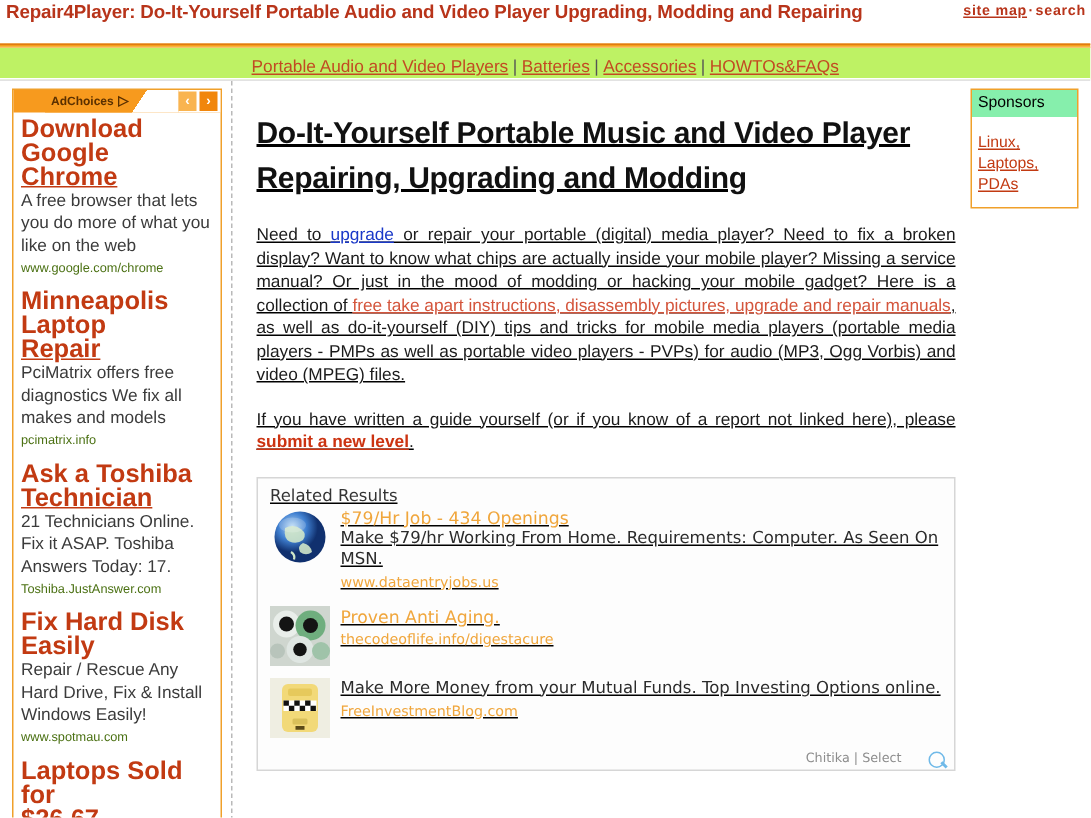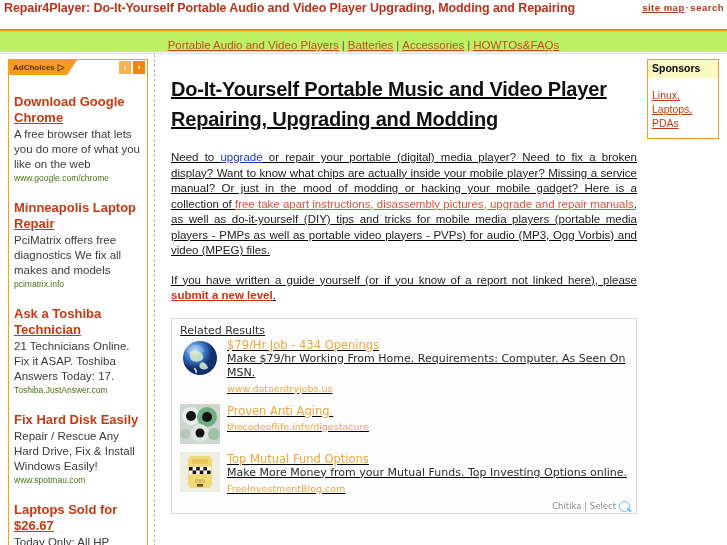--- a/index.html
+++ b/index.html
@@ -110,20 +110,21 @@
   .adchoices-tab {
     height: 15px;
     background: #f79a1e;
     color: #5a3000;
     font-size: 8px;
     font-weight: bold;
     display: flex;
     align-items: center;
     padding: 0 2px 0 4px;
     white-space: nowrap;
+    margin-left: 21px;
   }
   .adchoices-tab .tri {
     display:inline-block;
     margin-left: 3px;
     font-size: 9px;
     line-height: 9px;
   }
   .tab-slant {
     width: 10px; height: 15px;
     background: linear-gradient(to bottom right, #f79a1e 50%, #ffffff 50%);
@@ -137,25 +138,25 @@
     font-size: 9px;
     line-height: 13px;
     text-align: center;
     font-weight: bold;
   }
   .ad-arrow.active { background:#f1860c; }
 
   .ad-body { padding: 3px 5px 6px 5px; }
   .ad-item { margin-bottom: 9px; }
   .ad-title {
-    font-size: 13px;
+    font-size: 17px;
     font-weight: bold;
     color: #c23a12;
     line-height: 16px;
-    margin: 16px 0 1px 0;
+    margin: 0 0 1px 0;
   }
   .ad-title a { color:#c23a12; text-decoration: none; }
   .ad-title a.u { text-decoration: underline; }
   .ad-desc {
     font-size: 11.5px;
     color: #3b3b3b;
     line-height: 15px;
     margin: 0;
   }
   .ad-url {
@@ -229,21 +230,21 @@
     margin-top: 2px;
     font-family: "DejaVu Sans", sans-serif;
   }
   .rr-footer {
     position: absolute;
     right: 6px; bottom: 1px;
     font-size: 8.5px;
     color: #8d8d8d;
     display: flex;
     align-items: center;
-    gap: 3px;
+    gap: 18px;
     font-family: "DejaVu Sans", sans-serif;
   }
   .chitika-mark {
     width: 11px; height: 11px;
     border: 1.6px solid #6fb9e8;
     border-radius: 50%;
     position: relative;
     display:inline-block;
   }
   .chitika-mark:after {
@@ -255,24 +256,24 @@
     right:-3px; bottom:0px;
   }
 
   
   .sponsors-box {
     border: 1px solid #f0a02a;
     width: 72px;
     background: #fff;
   }
   .sponsors-head {
-    background: #fef9c3;
+    background: #86efac;
     color: #000;
     font-size: 10.5px;
-    font-weight: bold;
+    font-weight: normal;
     padding: 2px 18px 3px 4px;
     line-height: 13px;
   }
   .sponsors-body { padding: 10px 4px 8px 4px; }
   .sponsors-body a {
     display: block;
     font-size: 10.5px;
     color: #c23a12;
     text-decoration: underline;
     line-height: 14px;
@@ -437,21 +438,20 @@
                 <rect x="23.4" y="15" width="3.6" height="3.5"></rect>
                 <rect x="12.6" y="18.5" width="3.6" height="3.5"></rect>
                   <rect x="19.8" y="18.5" width="3.6" height="3.5"></rect>
                 <rect x="27" y="18.5" width="3.6" height="3.5"></rect>
               </g>
               <rect x="15" y="27" width="10" height="4" rx="1" fill="#d9c05a"></rect>
               <rect x="17" y="32" width="6" height="2.5" fill="#5a4a18"></rect>
             </svg>
           </div>
           <div class="rr-text">
-            <div class="rr-head">Top Mutual Fund Options</div>
             <div class="rr-desc">Make More Money from your Mutual Funds. Top Investing Options online.</div>
             <div class="rr-url">FreeInvestmentBlog.com</div>
           </div>
         </div>
 
         <div class="rr-footer">
           <span>Chitika | Select</span>
           <span class="chitika-mark"></span>
         </div>
       </div>

